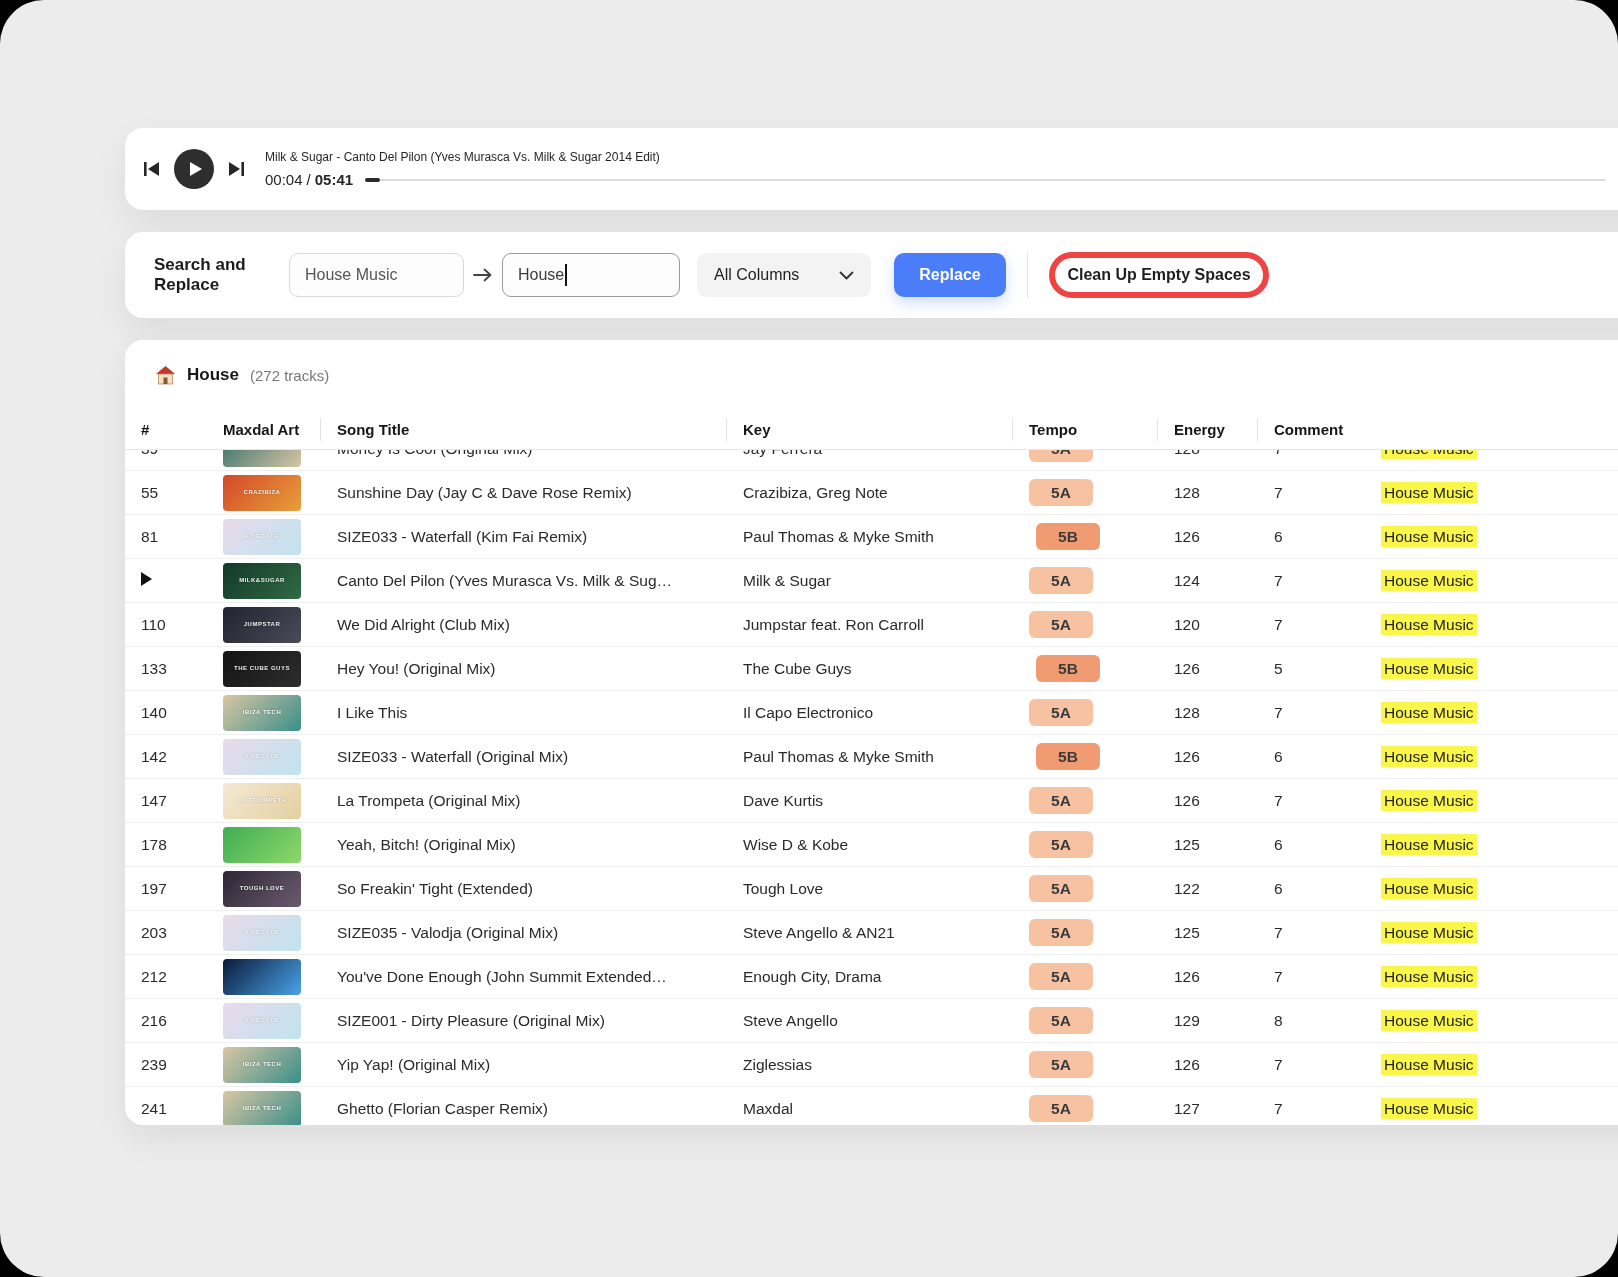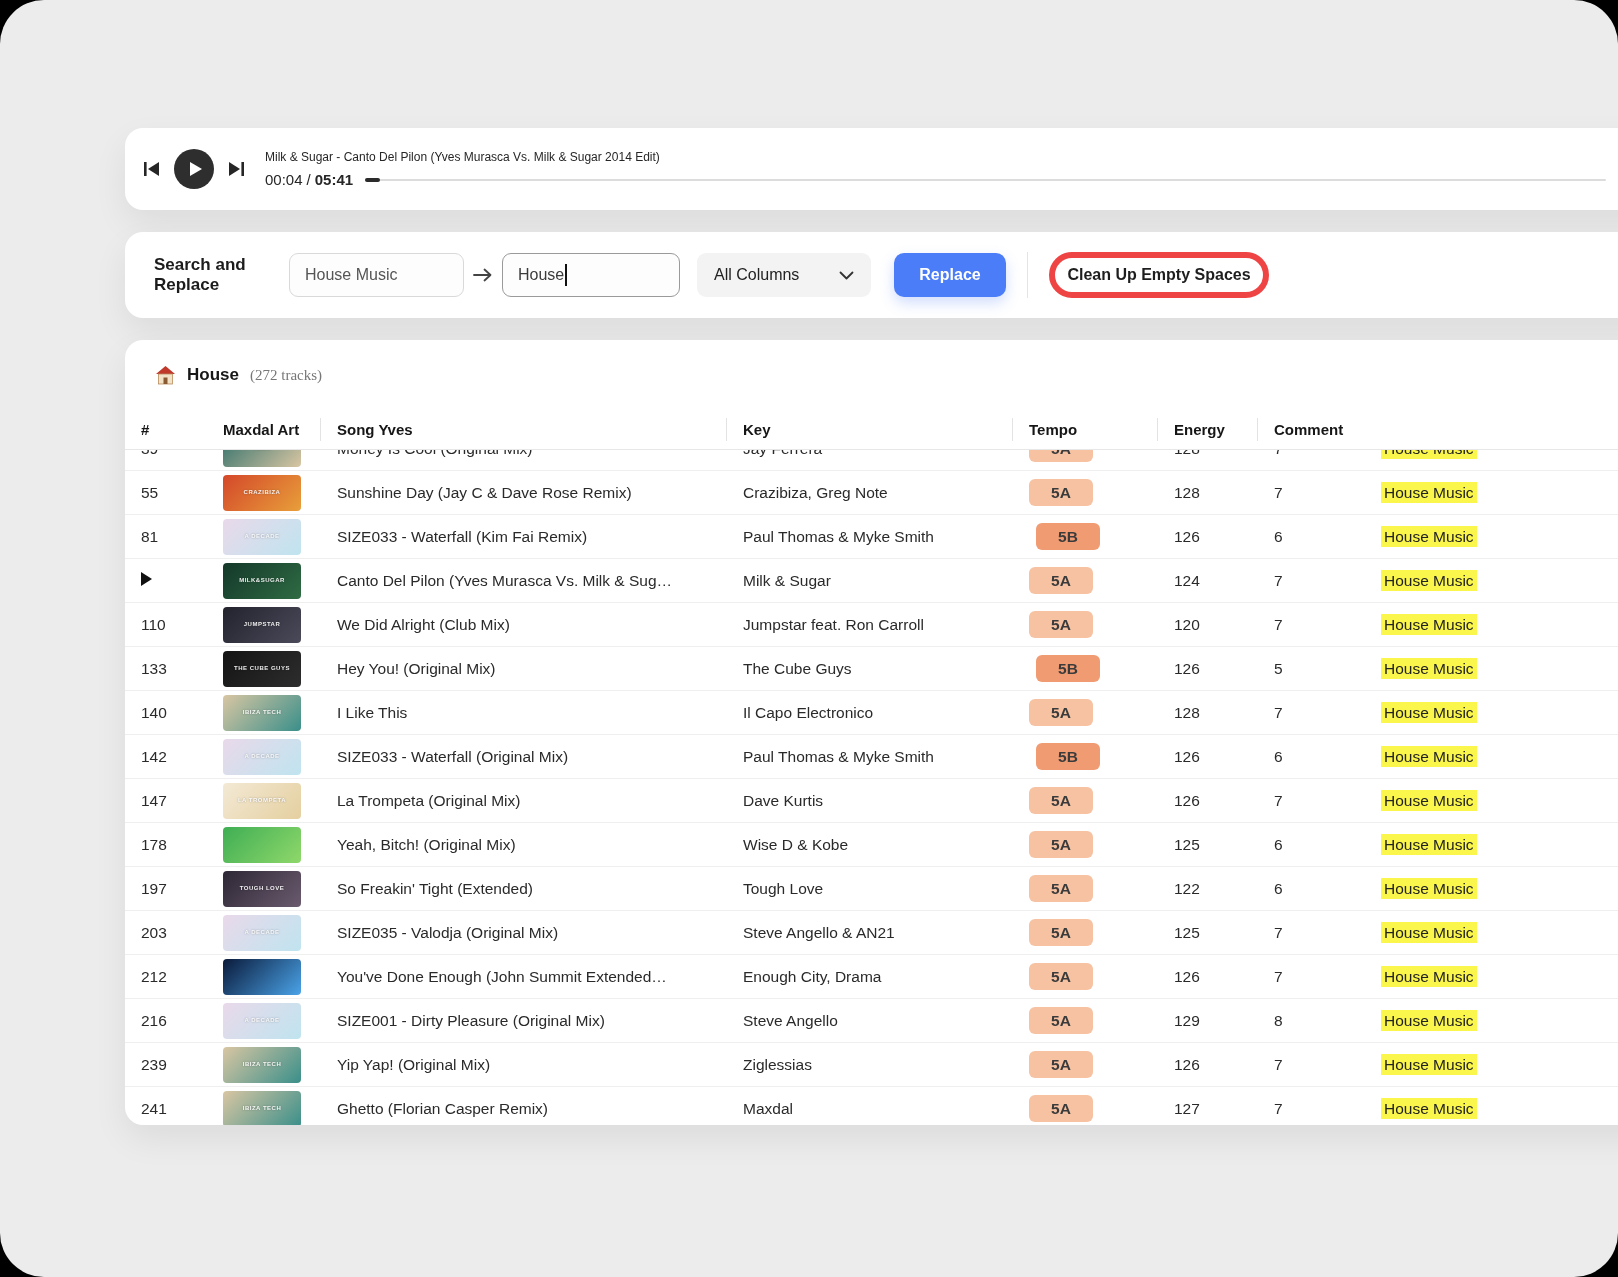--- a/index.html
+++ b/index.html
@@ -57,21 +57,21 @@
   .v-divider{width:1px;height:46px;background:#e4e4e4;margin-left:21px;flex:0 0 auto;}
   .btn-clean{
     box-sizing:border-box;height:46px;width:220px;margin-left:21px;border:6px solid #ef4444;border-radius:24px;
     background:#fff;color:#1e1e1e;font-size:16px;font-weight:600;cursor:pointer;font-family:inherit;
   }
 
   
   .table-card{top:340px;height:785px;box-sizing:border-box;overflow:hidden;}
   .playlist-header{height:70px;display:flex;align-items:center;gap:11px;padding-left:30px;box-sizing:border-box;}
   .pl-name{font-weight:700;font-size:17px;color:#171717;}
-  .pl-count{font-size:15px;color:#777;font-family:Liberation Serif, serif;}
+  .pl-count{font-size:15px;color:#777;}
   .grid{display:grid;grid-template-columns:98px 114px 406px 286px 145px 100px 107px 1fr;align-items:center;}
   .colhead{height:39px;border-bottom:1px solid #e7e7e7;font-weight:700;font-size:15px;color:#161616;}
   .colhead .cell{position:relative;height:100%;display:flex;align-items:center;}
   .colhead .cell:first-child{padding-left:16px;}
   .colhead .cell.sep::before{content:"";position:absolute;left:-17px;top:8px;bottom:8px;width:1px;background:#e3e3e3;}
   .rows{height:676px;overflow:hidden;}
   .trow{height:44px;border-bottom:1px solid #efefef;font-size:15.5px;color:#2a2a2a;box-sizing:border-box;cursor:pointer;}
   .trow.partial{margin-top:-23px;}
   .c-num{padding-left:16px;}
   .cover{width:78px;height:36px;border-radius:4px;display:flex;align-items:center;justify-content:center;overflow:hidden;}
@@ -152,21 +152,21 @@
         <rect x="3.5" y="9" width="14" height="10" fill="#f2e3c8" stroke="#b98a5a" stroke-width="0.8"></rect>
         <rect x="8.5" y="12.5" width="4" height="6.5" fill="#8a5a33"></rect>
       </svg>
       <span class="pl-name">House</span>
       <span class="pl-count">(272 tracks)</span>
     </div>
 
     <div class="grid colhead">
       <div class="cell">#</div>
       <div class="cell">Maxdal Art</div>
-      <div class="cell sep">Song Yves</div>
+      <div class="cell sep">Song Title</div>
       <div class="cell sep">Key</div>
       <div class="cell sep">Tempo</div>
       <div class="cell sep">Energy</div>
       <div class="cell sep">Comment</div>
     </div>
 
     <div class="rows">
         <div class="grid trow partial">
     <div class="cell c-num"><span>39</span></div>
     <div class="cell c-cover">

